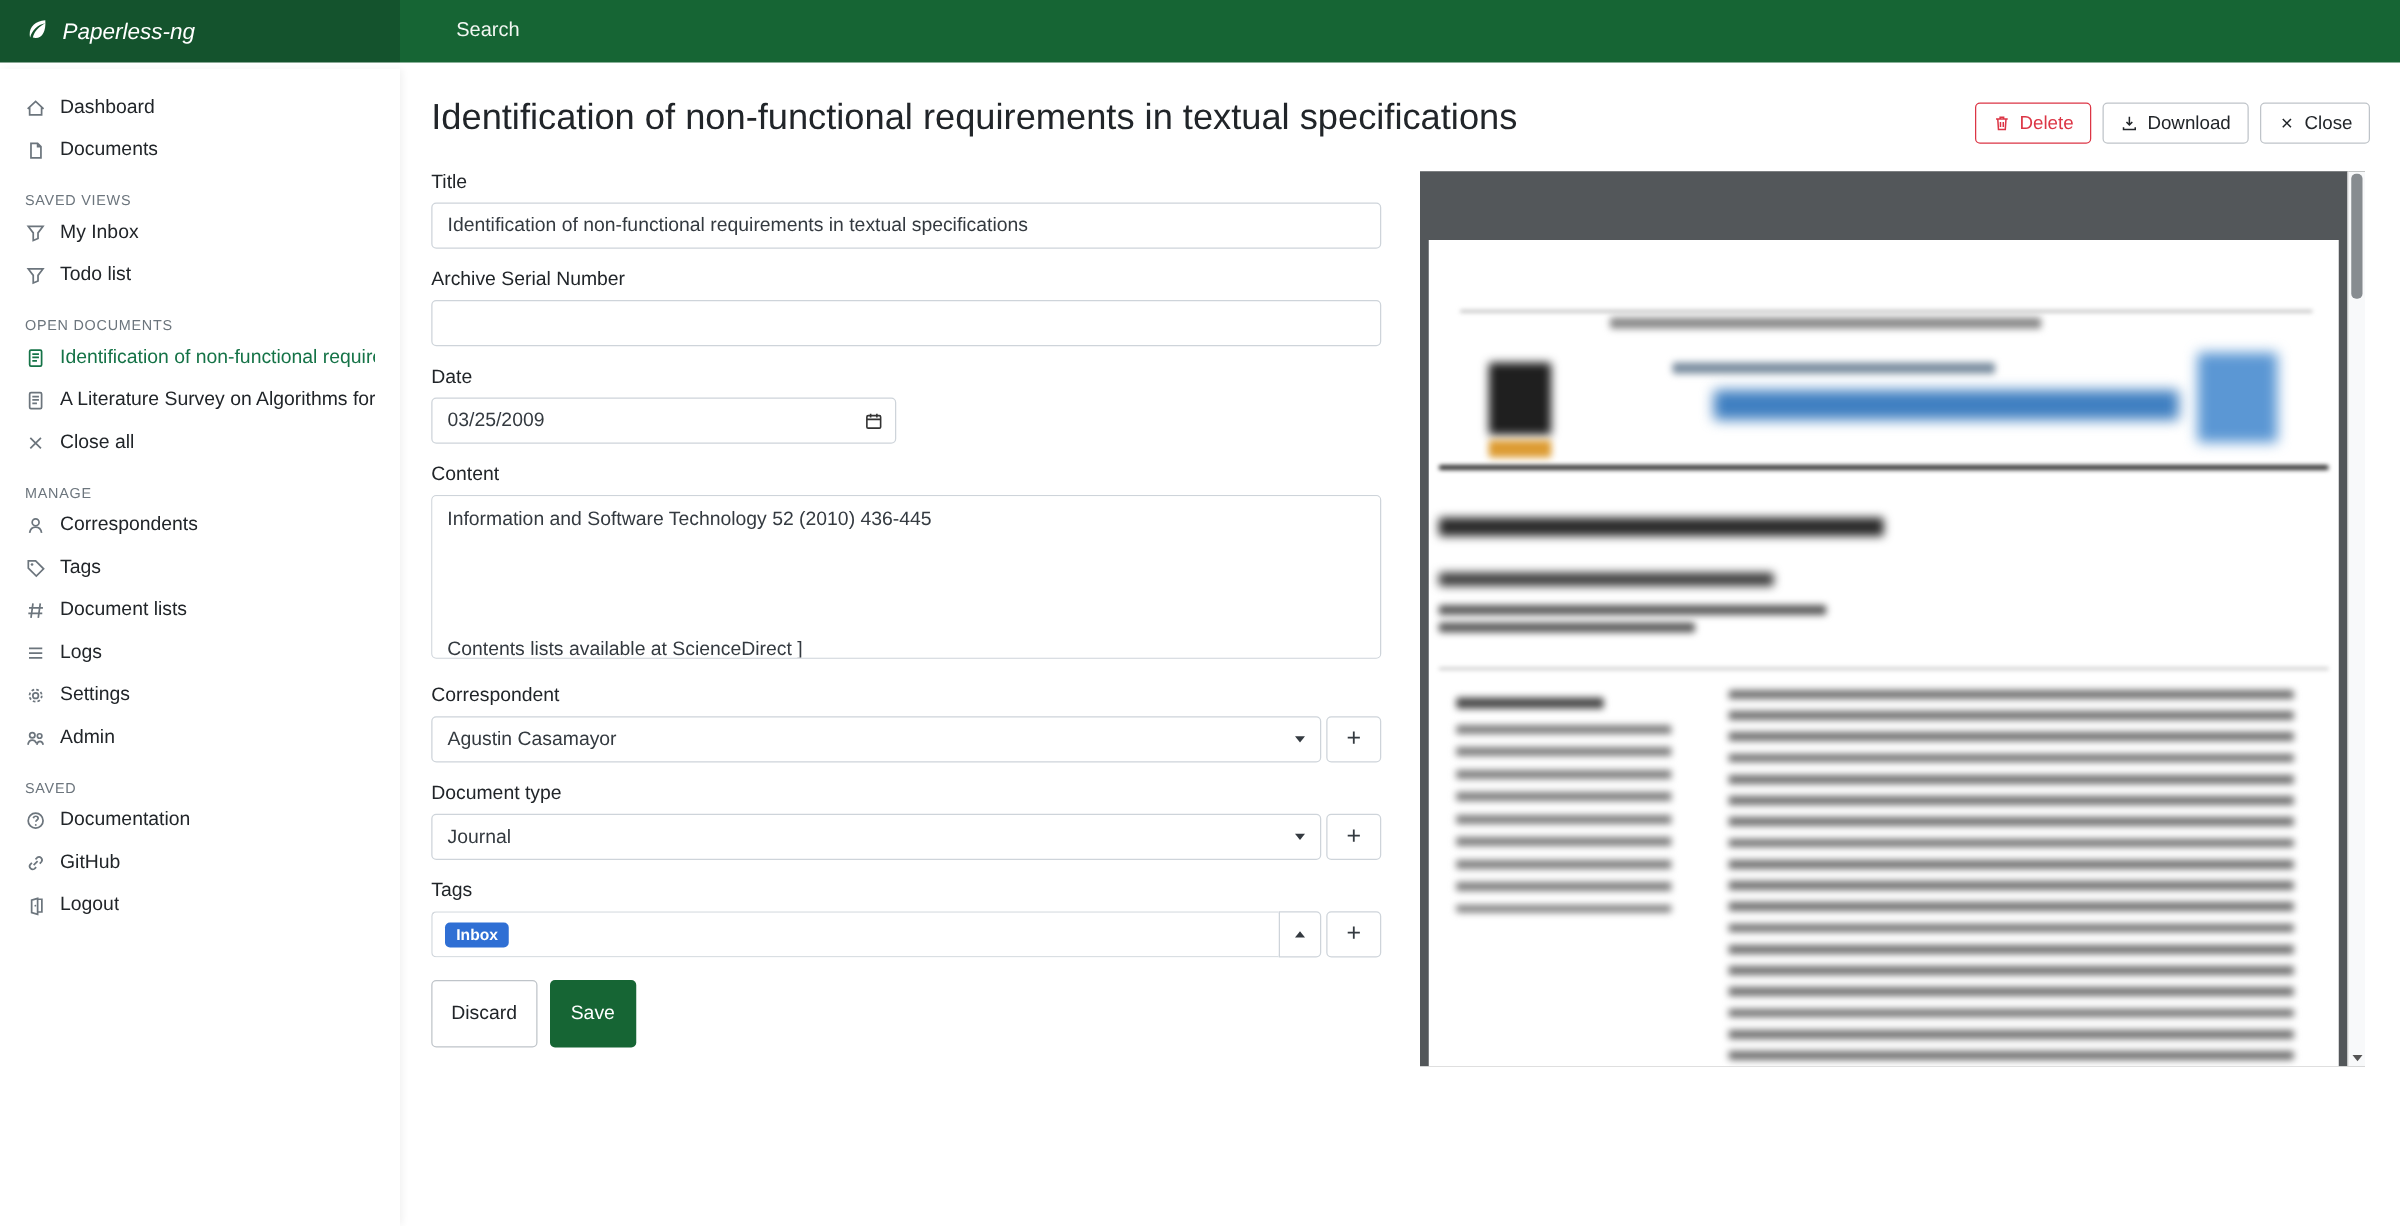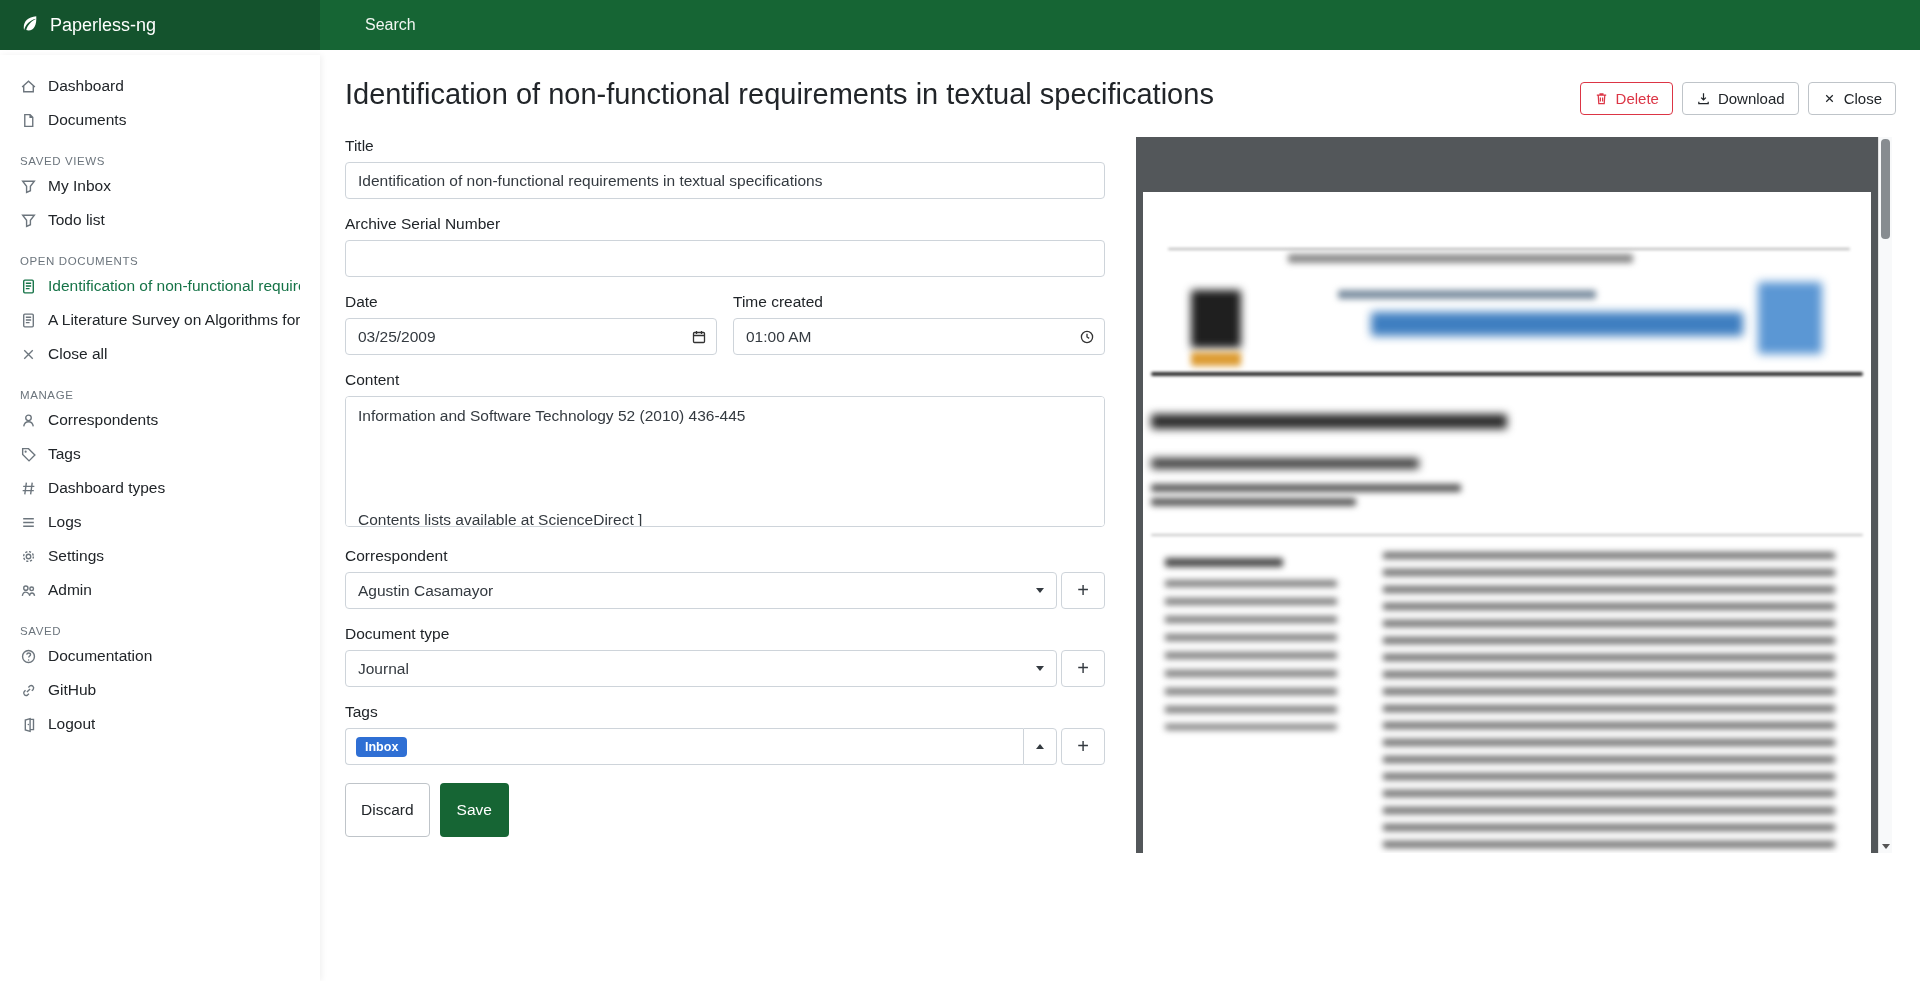--- a/index.html
+++ b/index.html
@@ -6,21 +6,21 @@
   html,body { margin:0; padding:0; }
   body {
     width:1920px; height:981px; position:relative; overflow:hidden;
     background:#fff; font-family:"Liberation Sans", sans-serif; color:#212529;
   }
 
   
   .navbar { position:absolute; top:0; left:0; right:0; height:50px; display:flex; z-index:20; }
   .navbar-brand {
     width:320px; background:var(--brand-green,#14532d); color:#fff; display:flex;
-    align-items:center; gap:10px; padding-left:20px; font-size:18px;
+    align-items:center; gap:10px; padding-left:20px; font-size:18px;font-style:italic;
   }
   .navbar-brand svg { width:20px; height:20px; }
   .navbar-search { flex:1; background:var(--accent-green,#166534); display:flex; align-items:center; padding-left:43px; }
   .search-input {
     background:transparent; border:none; outline:none; color:#fff; font-size:16px;
     width:700px; font-family:inherit;
   }
   .search-input::placeholder { color:#f2f7f2; opacity:1; }
 
   
@@ -228,21 +228,21 @@
         </svg>
     </span>
     <span class="lbl">Tags</span>
   </div>
   <div class="nav-item">
     <span class="ico">
       <svg viewBox="0 0 16 16" fill="none" stroke="currentColor" stroke-width="1.3">
           <path d="M6 2.5 4.5 13.5M11.5 2.5 10 13.5M3 6h10.5M2.5 10H13"></path>
         </svg>
     </span>
-    <span class="lbl">Dashboard types</span>
+    <span class="lbl">Document lists</span>
   </div>
   <div class="nav-item">
     <span class="ico">
       <svg viewBox="0 0 16 16" fill="none" stroke="currentColor" stroke-width="1.3">
           <path d="M3 4.5h10M3 8h10M3 11.5h10"></path>
         </svg>
     </span>
     <span class="lbl">Logs</span>
   </div>
   <div class="nav-item">
@@ -341,32 +341,20 @@
         <div class="input-wrap">
           <input class="text-input" value="03/25/2009" style="">
           <span class="input-icon">
             <svg viewBox="0 0 16 16" fill="none" stroke="currentColor" stroke-width="1.3">
                 <rect x="2.5" y="3.5" width="11" height="10" rx="1"></rect>
                 <path d="M2.5 6.5h11M5.5 2v3M10.5 2v3"></path>
               </svg>
           </span>
         </div>
       </div>
-      <div class="col">
-        <label class="field-label">Time created</label>
-        <div class="input-wrap">
-          <input class="text-input" value="01:00 AM" style="">
-          <span class="input-icon">
-            <svg viewBox="0 0 16 16" fill="none" stroke="currentColor" stroke-width="1.3">
-                <circle cx="8" cy="8" r="5.6"></circle>
-                <path d="M8 4.8V8l2.2 1.4"></path>
-              </svg>
-          </span>
-        </div>
-      </div>
     </div>
 
     <label class="field-label">Content</label>
     <textarea class="content-area" spellcheck="false" style="">Information and Software Technology 52 (2010) 436-445
 
 
 
 Contents lists available at ScienceDirect ]
 
 </textarea>

